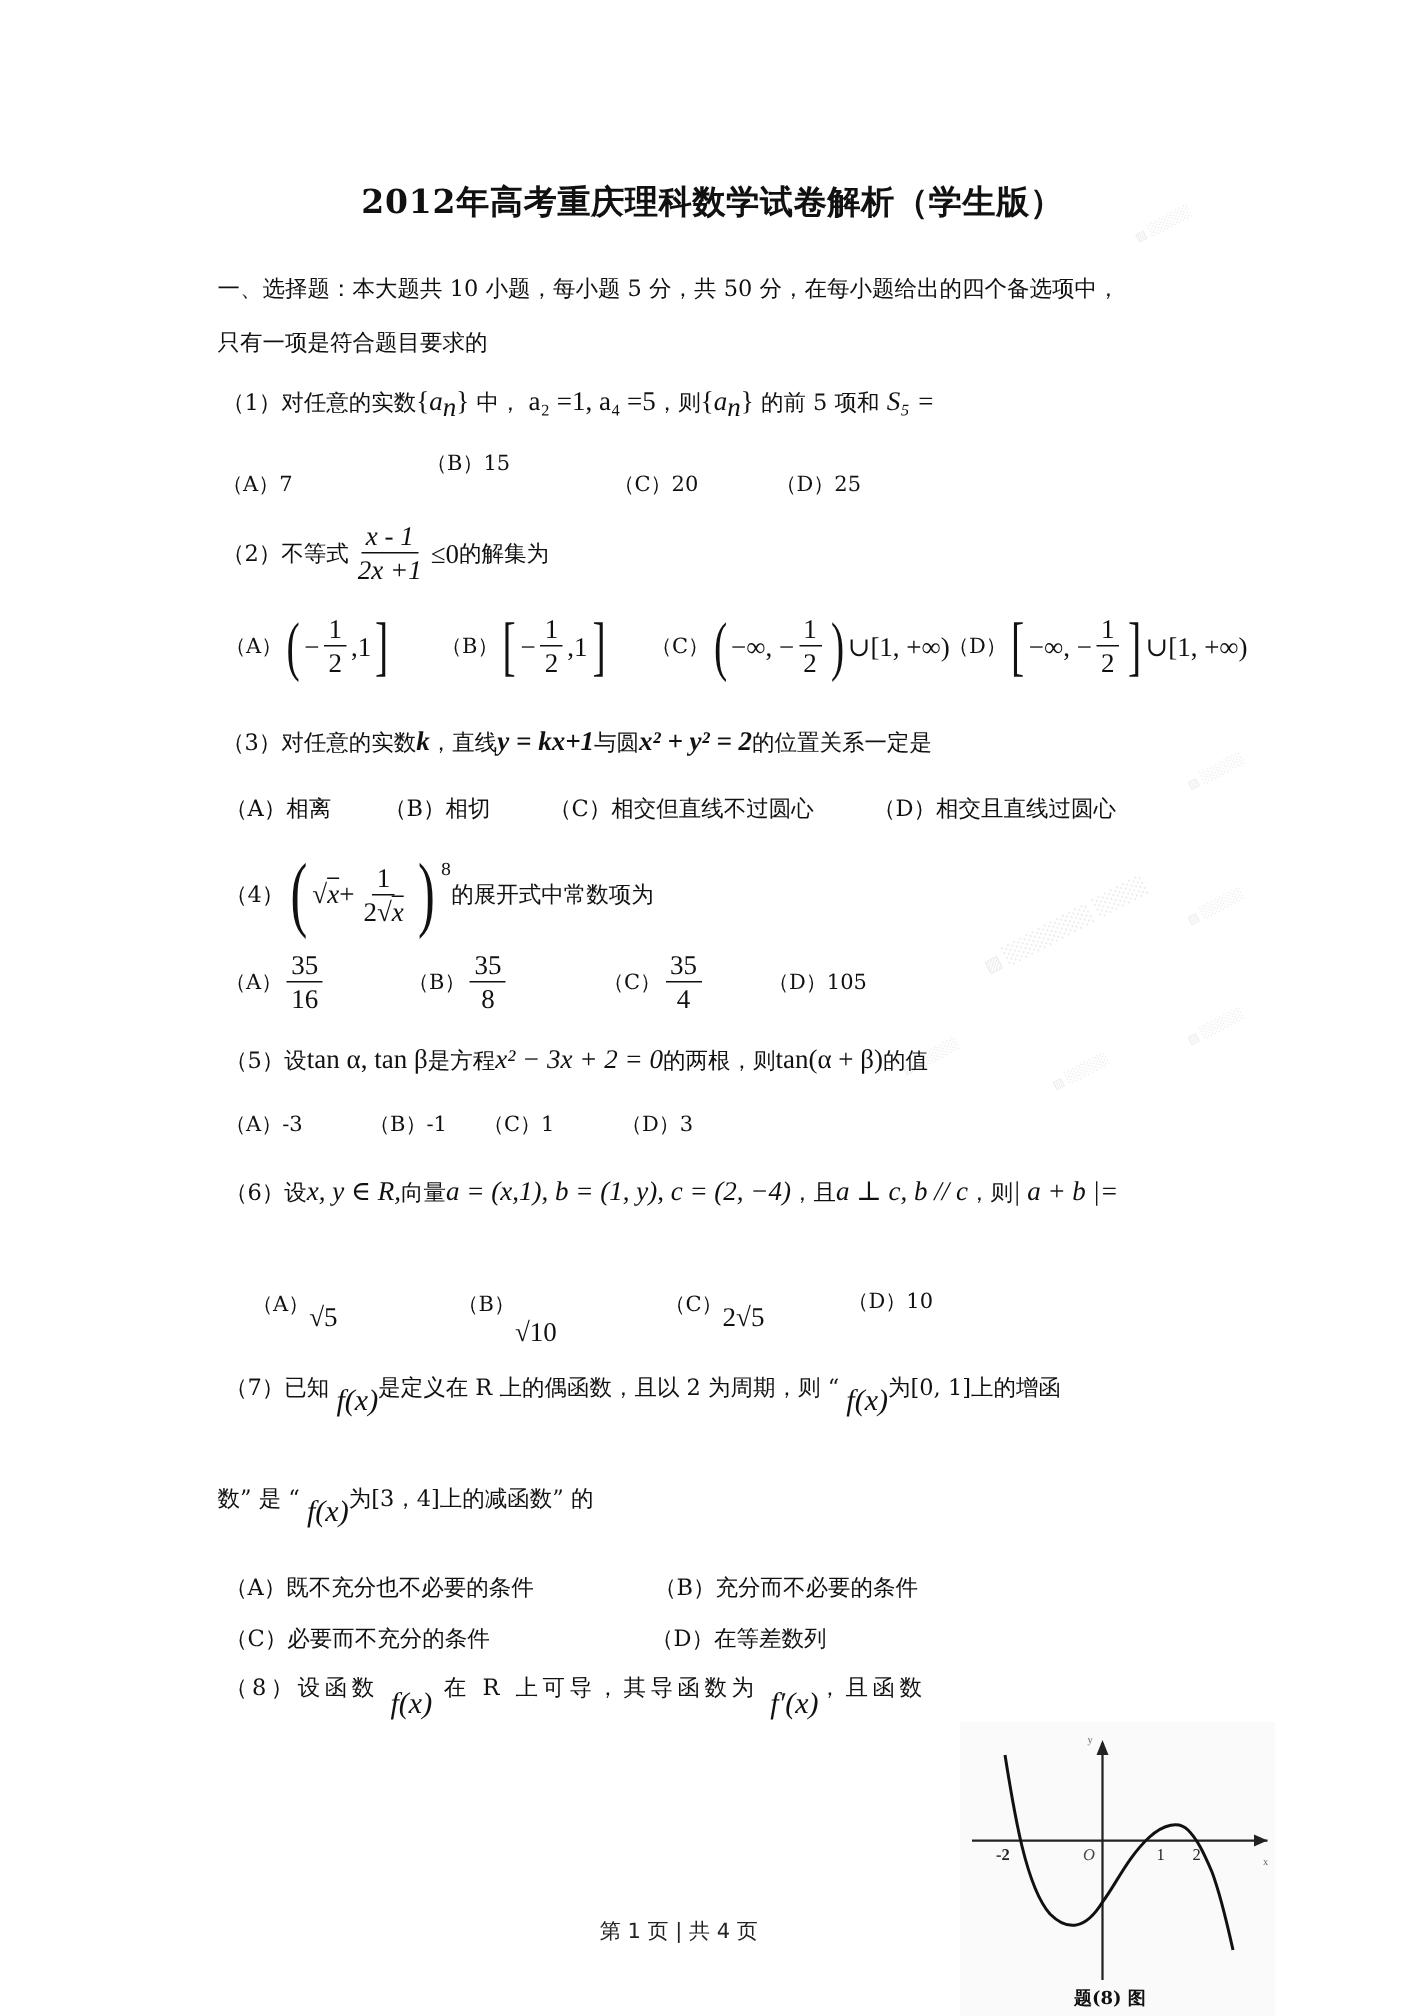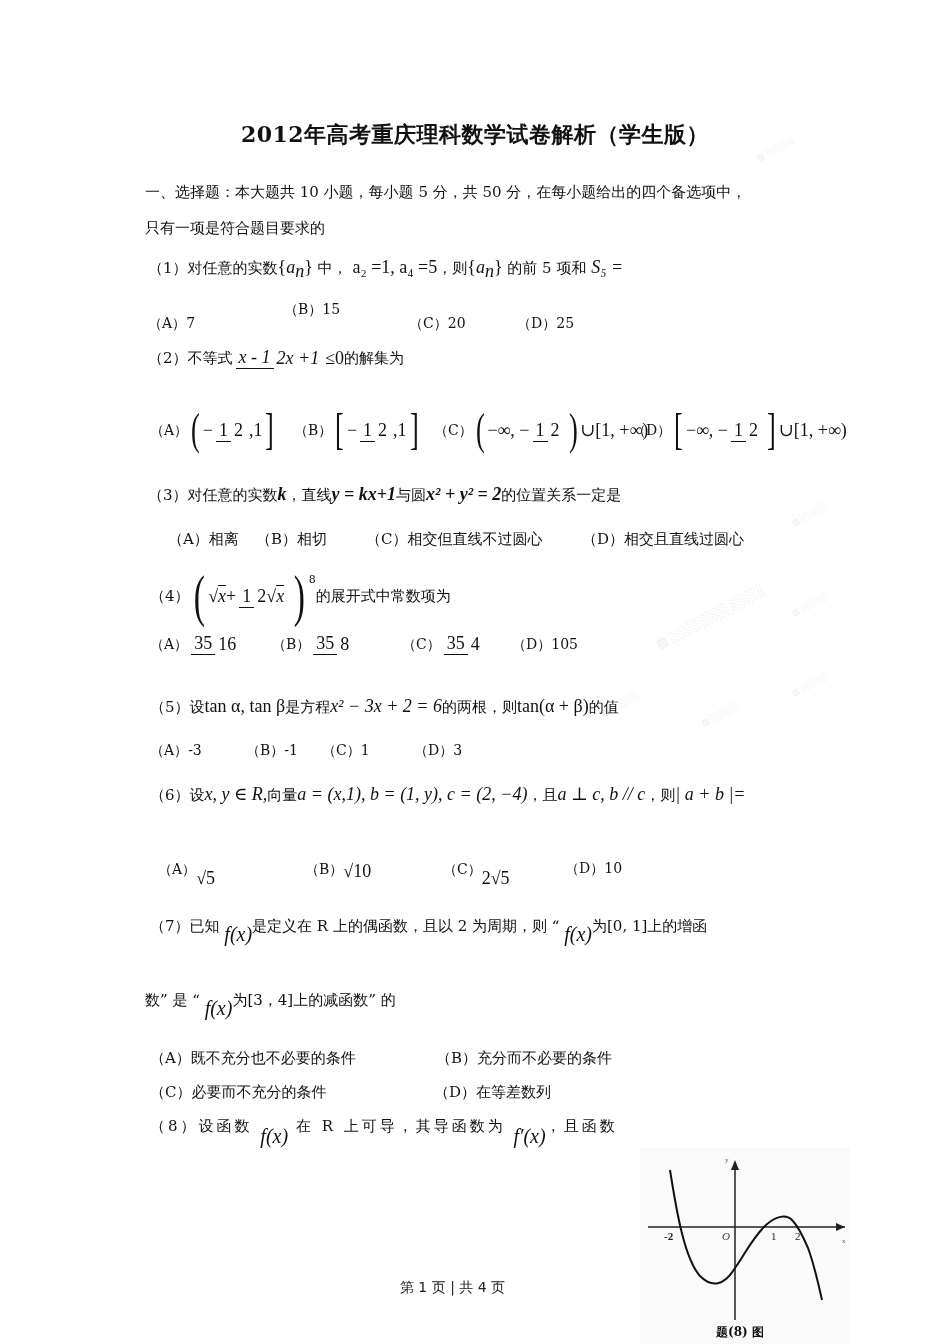--- a/index.html
+++ b/index.html
@@ -5,21 +5,21 @@
   html, body { margin: 0; padding: 0; background: #ffffff; }
   body { width: 950px; height: 1344px; position: relative; overflow: hidden;
          font-family: "DejaVu Serif", "Liberation Serif", serif; color: #111; }
   .abs { position: absolute; white-space: nowrap; }
   .title { left: 0; width: 950px; top: 120px; text-align: center; font-size: 22px; font-weight: bold;
            font-family: "DejaVu Serif", serif; letter-spacing: 0.5px; }
   .txt { font-size: 15px; line-height: 20px; }
   .sm { font-size: 14px; }
   .math { font-family: "Liberation Serif", "DejaVu Serif", serif; font-style: italic; font-size: 18px; }
   .mathn { font-family: "Liberation Serif", "DejaVu Serif", serif; font-size: 18px; }
-  .frac { display: inline-flex; flex-direction: row; align-items: center; vertical-align: middle; margin: 0 3px; font-family: "Liberation Serif", serif; font-size: 18px; }
+  .frac { display: inline-flex; flex-direction: column; align-items: center; vertical-align: middle; margin: 0 3px; font-family: "Liberation Serif", serif; font-size: 18px; }
   .frac .num { border-bottom: 1.3px solid #111; padding: 0 3px; line-height: 22px; }
   .frac .den { padding: 0 3px; line-height: 22px; }
   .big-paren { font-family: "Liberation Serif", serif; font-size: 44px; font-weight: 100; vertical-align: middle; line-height: 1; transform: scaleX(0.6); display: inline-block; }
   .opt { display: inline-flex; align-items: center; }
   .footer { left: 0; width: 905px; top: 1279px; text-align: center; font-family: "DejaVu Sans", sans-serif; font-size: 14px; color: #222; }
   .wm { position: absolute; color: #ececec; font-family: "DejaVu Sans", sans-serif; font-size: 8px; transform: rotate(-28deg); }
   .fig-caption { font-family: "DejaVu Serif", serif; font-weight: bold; font-size: 12px; }
   sup, sub { font-size: 11px; }
 </style>
 </head>
@@ -103,21 +103,21 @@
         <span class="den">2</span>
       </span>
       <span class="big-paren">]</span>
       <span class="mathn">∪[1, +∞)</span>
   </span>
 </div>
 
 <div class="abs txt" style="left:148px;top:484px;">
   <span>（3）</span><span>对任意的实数</span><span class="math" style="font-weight:bold;">k</span><span>，直线</span><span class="math" style="font-weight:bold;">y = kx+1</span><span>与圆</span><span class="math" style="font-weight:bold;">x² + y² = 2</span><span>的位置关系一定是</span>
 </div>
-<div class="abs txt" style="left:168px;top:529px;text-align:right;"><span>（A）</span><span>相离</span></div>
+<div class="abs txt" style="left:150px;top:529px;text-align:right;"><span>（A）</span><span>相离</span></div>
 <div class="abs txt" style="left:256px;top:529px;text-align:center;"><span>（B）</span><span>相切</span></div>
 <div class="abs txt" style="left:366px;top:529px;"><span>（C）</span><span>相交但直线不过圆心</span></div>
 <div class="abs txt" style="left:582px;top:529px;"><span>（D）</span><span>相交且直线过圆心</span></div>
 
 <div class="abs txt" style="left:150px;top:568px;display:flex;align-items:center;">
   <span>（4）</span>
   <span class="big-paren" style="font-size:56px;">(</span>
   <span class="mathn">√<span class="math" style="text-decoration:overline;">x</span>+</span>
   <span class="frac">
       <span class="num">1</span>
@@ -149,32 +149,32 @@
         <span class="den">4</span>
       </span>
     </span>
   <span class="opt">
       <span>（D）</span>
       <span>105</span>
     </span>
 </div>
 
 <div class="abs txt" style="left:150px;top:696px;">
-  <span>（5）</span><span>设</span><span class="math" style="font-style:normal;">tan α, tan β</span><span>是方程</span><span class="math">x² − 3x + 2 = 6</span><span>的两根，则</span><span class="math" style="font-style:normal;">tan(α + β)</span><span>的值</span>
+  <span>（5）</span><span>设</span><span class="math" style="font-style:normal;">tan α, tan β</span><span>是方程</span><span class="math">x² − 3x + 2 = 0</span><span>的两根，则</span><span class="math" style="font-style:normal;">tan(α + β)</span><span>的值</span>
 </div>
 <div class="abs txt sm" style="left:150px;top:740px;"><span>（A）</span><span>-3</span></div>
 <div class="abs txt sm" style="left:246px;top:740px;"><span>（B）</span><span>-1</span></div>
 <div class="abs txt sm" style="left:322px;top:740px;"><span>（C）</span><span>1</span></div>
 <div class="abs txt sm" style="left:414px;top:740px;"><span>（D）</span><span>3</span></div>
 
 <div class="abs txt" style="left:150px;top:784px;">
   <span>（6）</span><span>设</span><span class="math">x, y ∈ R,</span><span>向量</span><span class="math">a = (x,1), b = (1, y), c = (2, −4)</span><span>，且</span><span class="math">a ⊥ c, b // c</span><span>，则</span><span class="math">| a + b |=</span>
 </div>
-<div class="abs txt sm" style="left:158px;top:858px;"><span>（A）</span><span class="mathn" style="position:relative;top:10px;">√5</span></div>
-<div class="abs txt sm" style="left:305px;top:858px;"><span>（B）</span><span class="mathn" style="position:relative;top:3px;">√10</span></div>
+<div class="abs txt sm" style="left:168px;top:858px;"><span>（A）</span><span class="mathn" style="position:relative;top:10px;">√5</span></div>
+<div class="abs txt sm" style="left:305px;top:858px;"><span>（B）</span><span class="mathn" style="position:relative;top:20px;">√10</span></div>
 <div class="abs txt sm" style="left:443px;top:858px;"><span>（C）</span><span class="mathn" style="position:relative;top:10px;">2√5</span></div>
 <div class="abs txt sm" style="left:565px;top:858px;"><span>（D）</span><span>10</span></div>
 
 <div class="abs txt" style="left:150px;top:914px;">
   <span>（7）</span><span>已知</span>
   <span class="math" style="position:relative;top:10px;font-size:20px;">f(x)</span><span>是定义在 R 上的偶函数，且以 2 为周期，则 “</span>
   <span class="math" style="position:relative;top:10px;font-size:20px;">f(x)</span><span>为[0, 1]上的增函</span>
 </div>
 <div class="abs txt" style="left:145px;top:988px;">
   <span>数” 是 “</span>

